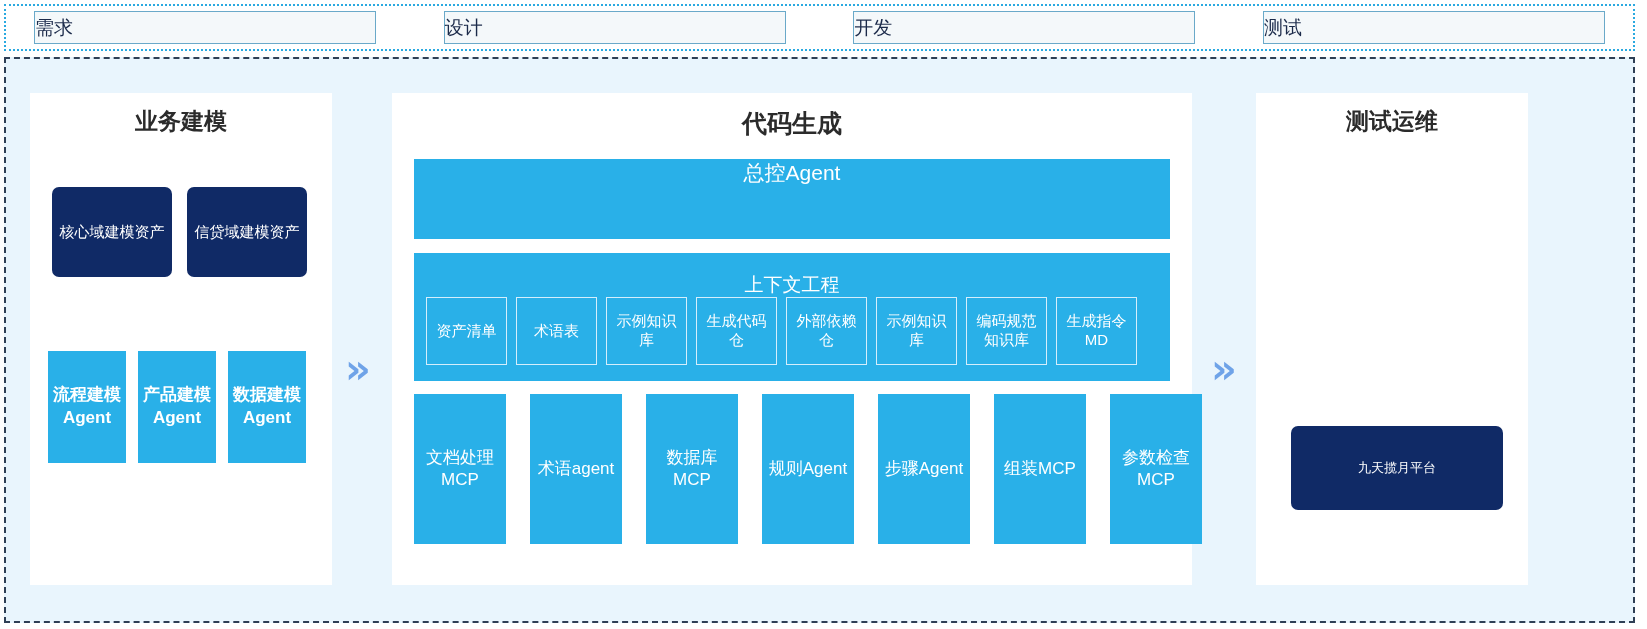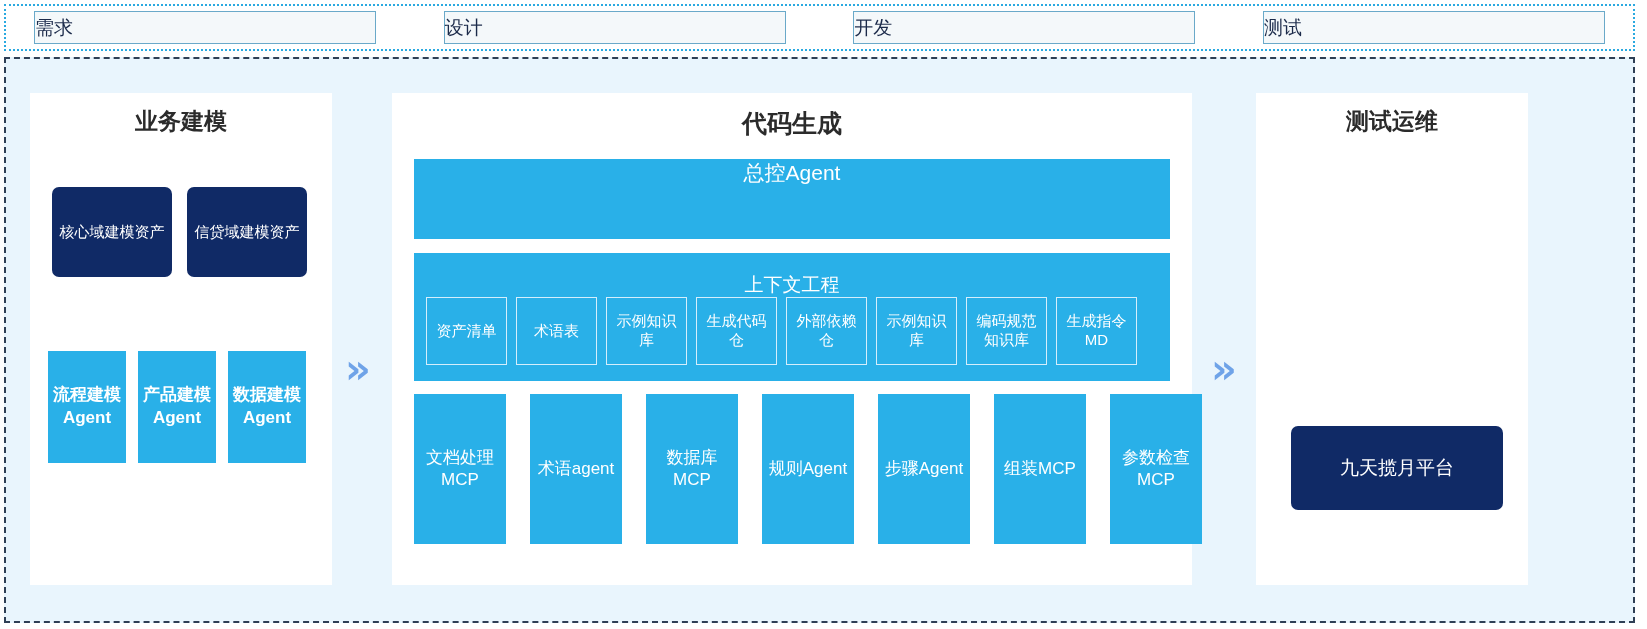--- a/index.html
+++ b/index.html
@@ -248,21 +248,21 @@
 
   #platform-card {
     position: absolute;
     left: 35px;
     top: 333px;
     width: 212px;
     height: 84px;
     background: #102a66;
     color: #ffffff;
     border-radius: 7px;
-    font-size: 19px;
+    font-size: 13px;
     display: flex;
     align-items: center;
     justify-content: center;
     box-sizing: border-box;
   }
 </style>
 </head>
 <body>
 
 <div id="phase-bar">

